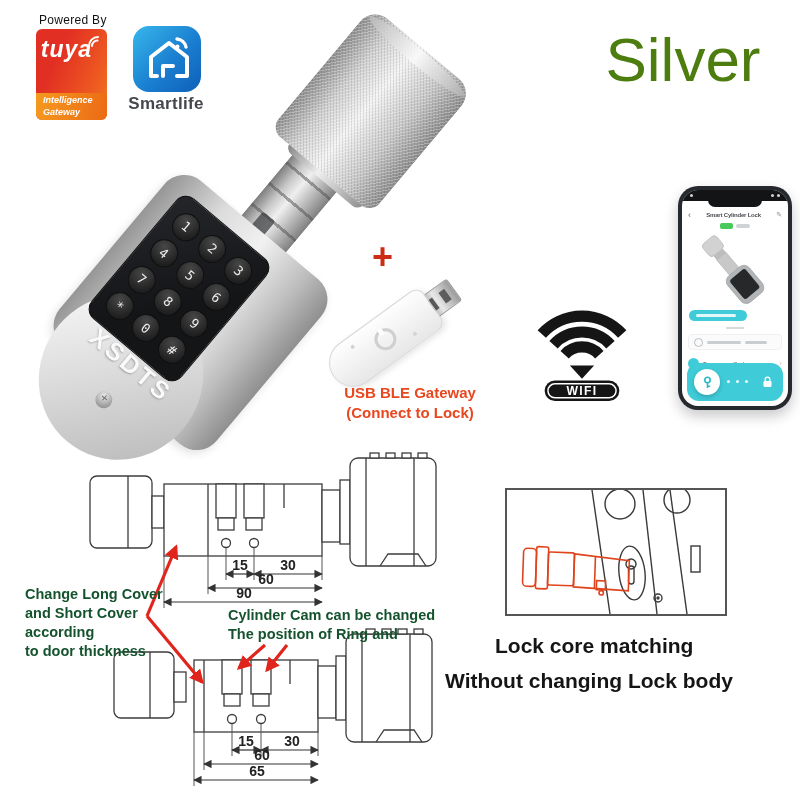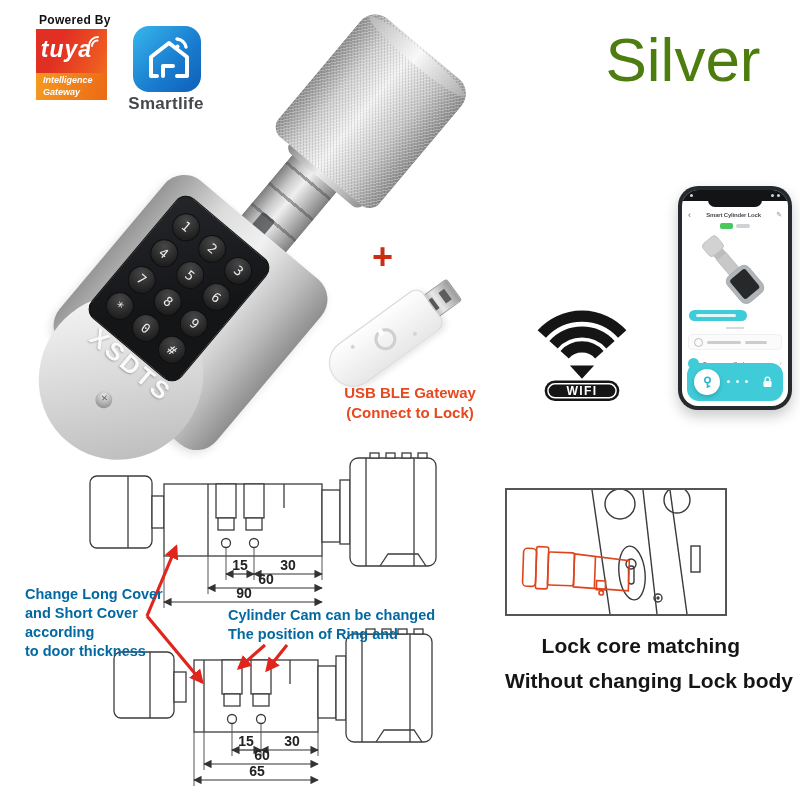--- a/index.html
+++ b/index.html
@@ -1,21 +1,21 @@
 <!DOCTYPE html>
 <html><head>
 <meta charset="utf-8">
 <style>
   * { margin:0; padding:0; box-sizing:border-box; }
   body { font-family:"Liberation Sans", sans-serif; background:#ffffff; }
   .canvas { position:relative; width:800px; height:800px; background:#ffffff; overflow:hidden; }
 
   
-  .powered { position:absolute; left:39px; top:13px; font-size:12px; font-weight:700; color:#111; letter-spacing:.3px; }
-  .tuya-box { position:absolute; left:36px; top:29px; width:71px; height:71px; border-radius:0;
+  .powered { position:absolute; left:39px; top:13px; font-size:12px; font-weight:400; color:#111; letter-spacing:.3px; }
+  .tuya-box { position:absolute; left:36px; top:29px; width:71px; height:91px; border-radius:6px;
               background:linear-gradient(115deg,#e22f23 30%,#ee5a21 75%,#f07d1d); overflow:hidden; }
   .tuya-word { position:absolute; left:0; right:10px; top:7px; text-align:center; color:#fff;
                font-size:23px; font-weight:800; font-style:italic; letter-spacing:1px; }
   .tuya-sig { position:absolute; right:5px; top:6px; }
   .tuya-tag { position:absolute; left:0; right:0; bottom:0; height:27px;
               background:linear-gradient(100deg,#f59a1f,#ec6a15); color:#fff;
               font-size:9px; font-weight:800; font-style:italic; line-height:1.3; padding:2px 0 0 7px; }
   .sl-icon { position:absolute; left:133px; top:26px; width:68px; height:66px; border-radius:16px;
              background:linear-gradient(135deg,#35b2e9 5%,#1a7fd0 55%,#0f5fb9); }
   .sl-label { position:absolute; left:116px; top:94px; width:100px; text-align:center;
@@ -117,27 +117,27 @@
   .ph-dots i { width:3px; height:3px; border-radius:50%; background:rgba(255,255,255,.9); }
   .ph-lock-ic { position:absolute; right:10px; top:13px; }
 
   
   .diag { position:absolute; }
   .diag1 { left:70px; top:450px; }
   .diag2 { left:100px; top:628px; }
   .dimtxt { font-size:14px; font-weight:700; fill:#222; font-family:"Liberation Sans", sans-serif; }
   .arrows-overlay { position:absolute; left:0; top:0; pointer-events:none; }
 
-  .note { position:absolute; color:#0369a1; font-size:14.5px; font-weight:600; line-height:1.32; }
+  .note { position:absolute; color:#14532d; font-size:14.5px; font-weight:600; line-height:1.32; }
   .note-cover { left:25px; top:585px; }
   .note-cam { left:228px; top:606px; }
 
   
   .core-box { position:absolute; left:505px; top:488px; width:222px; height:128px; border:2px solid #555; background:#fff; }
-  .core-cap { position:absolute; text-align:right; color:#151515; font-weight:700; font-size:21px; }
+  .core-cap { position:absolute; text-align:left; color:#151515; font-weight:700; font-size:21px; }
   .core-cap1 { left:495px; top:634px; width:245px; }
   .core-cap2 { left:445px; top:669px; width:348px; }
 </style>
 </head>
 <body>
 
 <div class="canvas">
 
   <div class="powered">Powered By</div>
   <div class="tuya-box">

